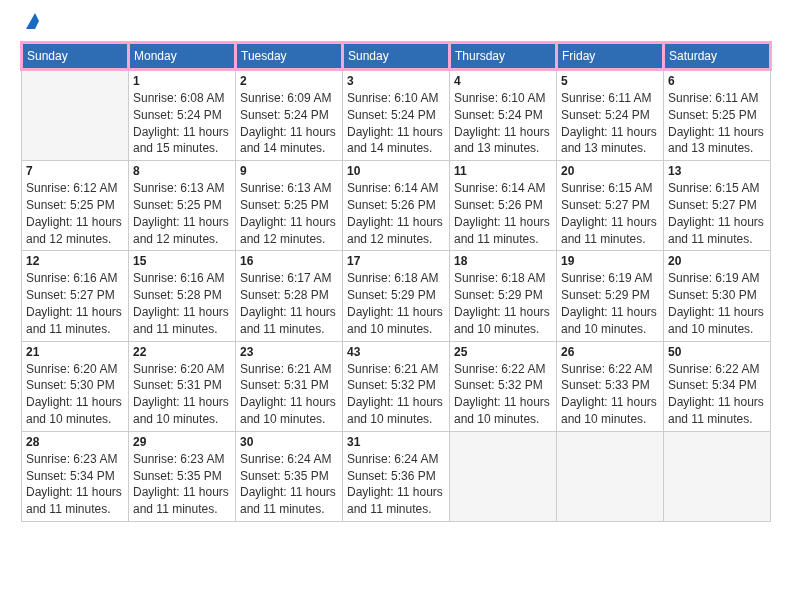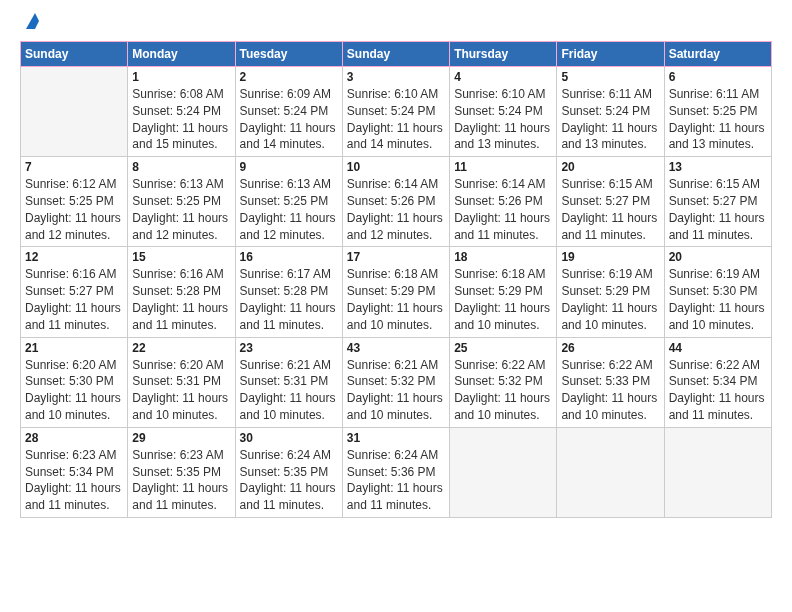--- a/index.html
+++ b/index.html
@@ -37,23 +37,23 @@
     }
     .calendar {
       width: 100%;
       border-collapse: collapse;
       table-layout: fixed;
     }
     .calendar th {
       background: #2e6db4;
       color: #fff;
       font-size: 12px;
-      font-weight: bold;
+      font-weight: normal;
       padding: 5px 4px;
-      border: 1px solid #f9a8d4;
+      border: 3px solid #f9a8d4;
       text-align: left;
     }
     .calendar td {
       border: 1px solid #ccc;
       vertical-align: top;
       padding: 3px 4px;
       font-size: 10px;
       height: 82px;
       background: #fff;
     }
@@ -302,21 +302,21 @@
 and 10 minutes.</div>
           </td>
           <td>
             <span class="day-num">26</span>
             <div class="day-info" style="white-space: pre-line;">Sunrise: 6:22 AM
 Sunset: 5:33 PM
 Daylight: 11 hours
 and 10 minutes.</div>
           </td>
           <td>
-            <span class="day-num">44</span>
+            <span class="day-num">50</span>
             <div class="day-info" style="white-space: pre-line;">Sunrise: 6:22 AM
 Sunset: 5:34 PM
 Daylight: 11 hours
 and 11 minutes.</div>
           </td>
         </tr>
         <tr>
           <td>
             <span class="day-num">28</span>
             <div class="day-info" style="white-space: pre-line;">Sunrise: 6:23 AM

